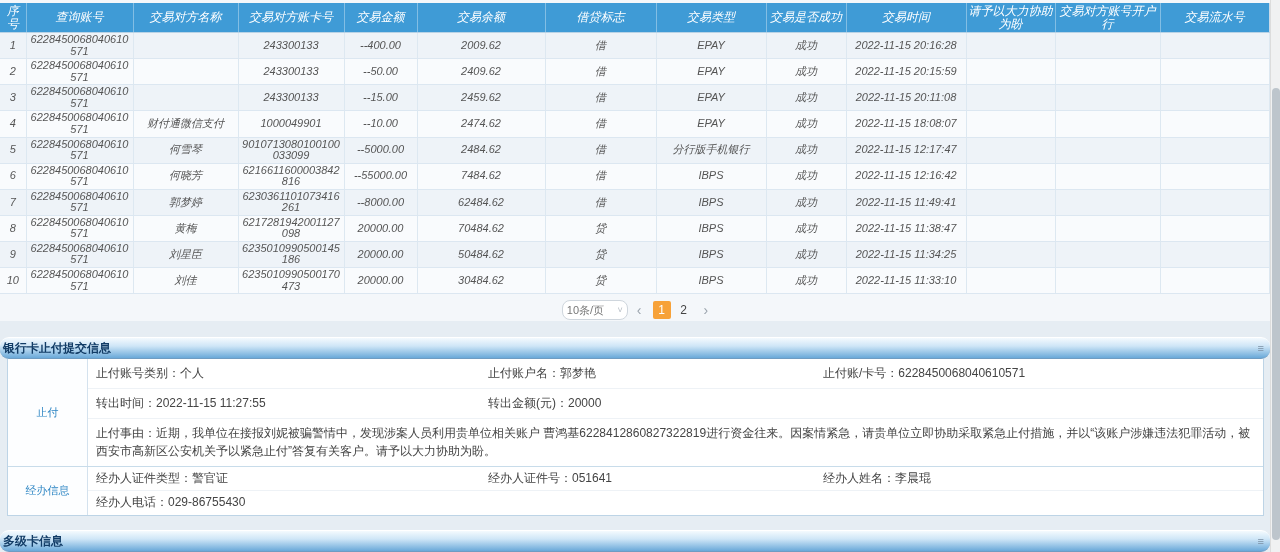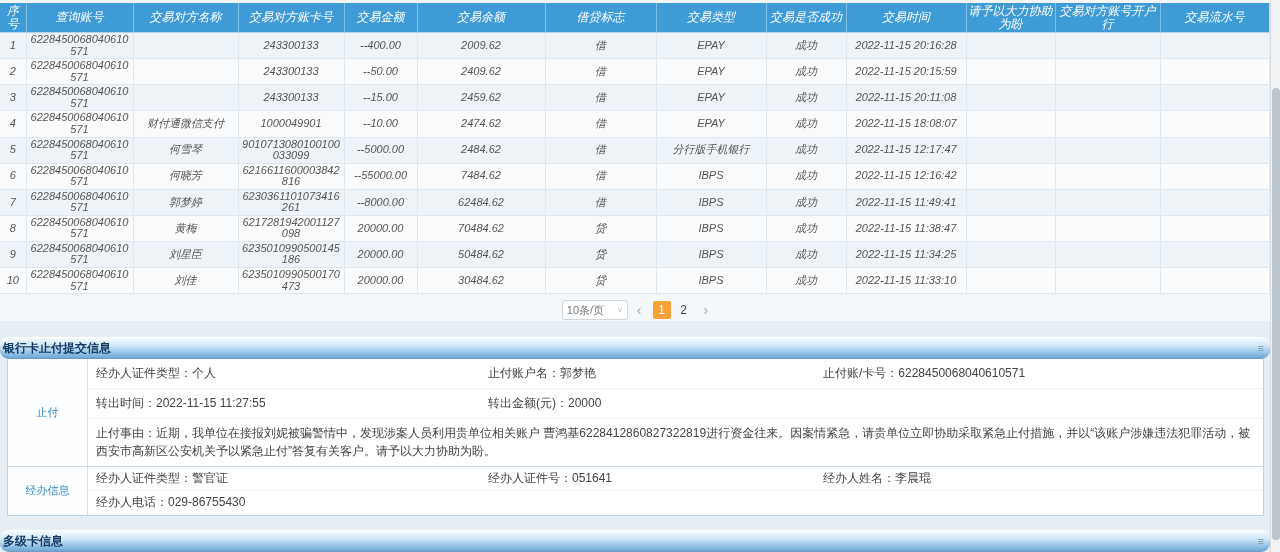--- a/index.html
+++ b/index.html
@@ -17,21 +17,21 @@
   th:last-child { border-right:1px solid #c9dae8; }
   td { font-size:11px; line-height:1.05; text-align:center; color:#555; height:22px; padding:1px 3px;
        border-right:1px solid #dde8f1; border-bottom:1px solid #dce7f1; word-break:break-all; }
   #tx-table tr.odd td { background:#eef3f8; }
   #tx-table tr.even td { background:#f9fbfd; }
   #tx-table th:first-child { padding:2px 6px; }
 
   
   .pagination { height:22px; margin-top:5px; display:flex; align-items:center; justify-content:center; gap:9px; }
   .page-size { display:inline-flex; align-items:center; justify-content:space-between; width:66px; height:20px;
-       background:#fff; border:1px solid #cfd6dd; border-radius:3px; padding:0 4px; color:#777; font-size:11px; }
+       background:#fff; border:1px solid #cfd6dd; border-radius:8px; padding:0 4px; color:#777; font-size:11px; }
   .page-size .chev { color:#b5bcc4; font-size:9px; }
   .pg-arrow { color:#9aa3ac; font-size:14px; cursor:pointer; line-height:18px; }
   .pg-num { display:inline-block; min-width:18px; height:18px; line-height:18px; text-align:center;
        border-radius:2px; color:#444; font-size:12px; cursor:pointer; margin:0 2px; }
   .pg-num.active { background:#f7a239; color:#fff; }
 
   
   .sec-bar { height:22px; line-height:21px; padding-left:3px; font-weight:bold; color:#123c66; font-size:12px;
        background:linear-gradient(180deg,#f4fafe 0%,#cfe6f7 40%,#6aa9d9 100%);
        border-top:1px solid #ffffff; border-bottom:1px solid #6f9cc2; position:relative;border-radius:9px; }
@@ -267,21 +267,21 @@
     <section class="sp-section">
       <div class="sec-bar">
         <span>银行卡止付提交信息</span>
         <span class="bar-icon">≡</span>
       </div>
       <div class="sp-panel" id="sp-panel">
           <div class="sp-group">
             <div class="sp-label">止付</div>
             <div class="sp-rows">
               <div class="sp-row">
-                <span class="sp-field">经办人证件类型：个人</span>
+                <span class="sp-field">止付账号类别：个人</span>
                 <span class="sp-field">止付账户名：郭梦艳</span>
                 <span class="sp-field">止付账/卡号：6228450068040610571</span>
               </div>
               <div class="sp-row">
                 <span class="sp-field">转出时间：2022-11-15 11:27:55</span>
                 <span class="sp-field">转出金额(元)：20000</span>
               </div>
               <div class="sp-row full"><span class="sp-field">止付事由：近期，我单位在接报刘妮被骗警情中，发现涉案人员利用贵单位相关账户 曹鸿基6228412860827322819进行资金往来。因案情紧急，请贵单位立即协助采取紧急止付措施，并以“该账户涉嫌违法犯罪活动，被西安市高新区公安机关予以紧急止付”答复有关客户。请予以大力协助为盼。</span></div>
             </div>
           </div>

